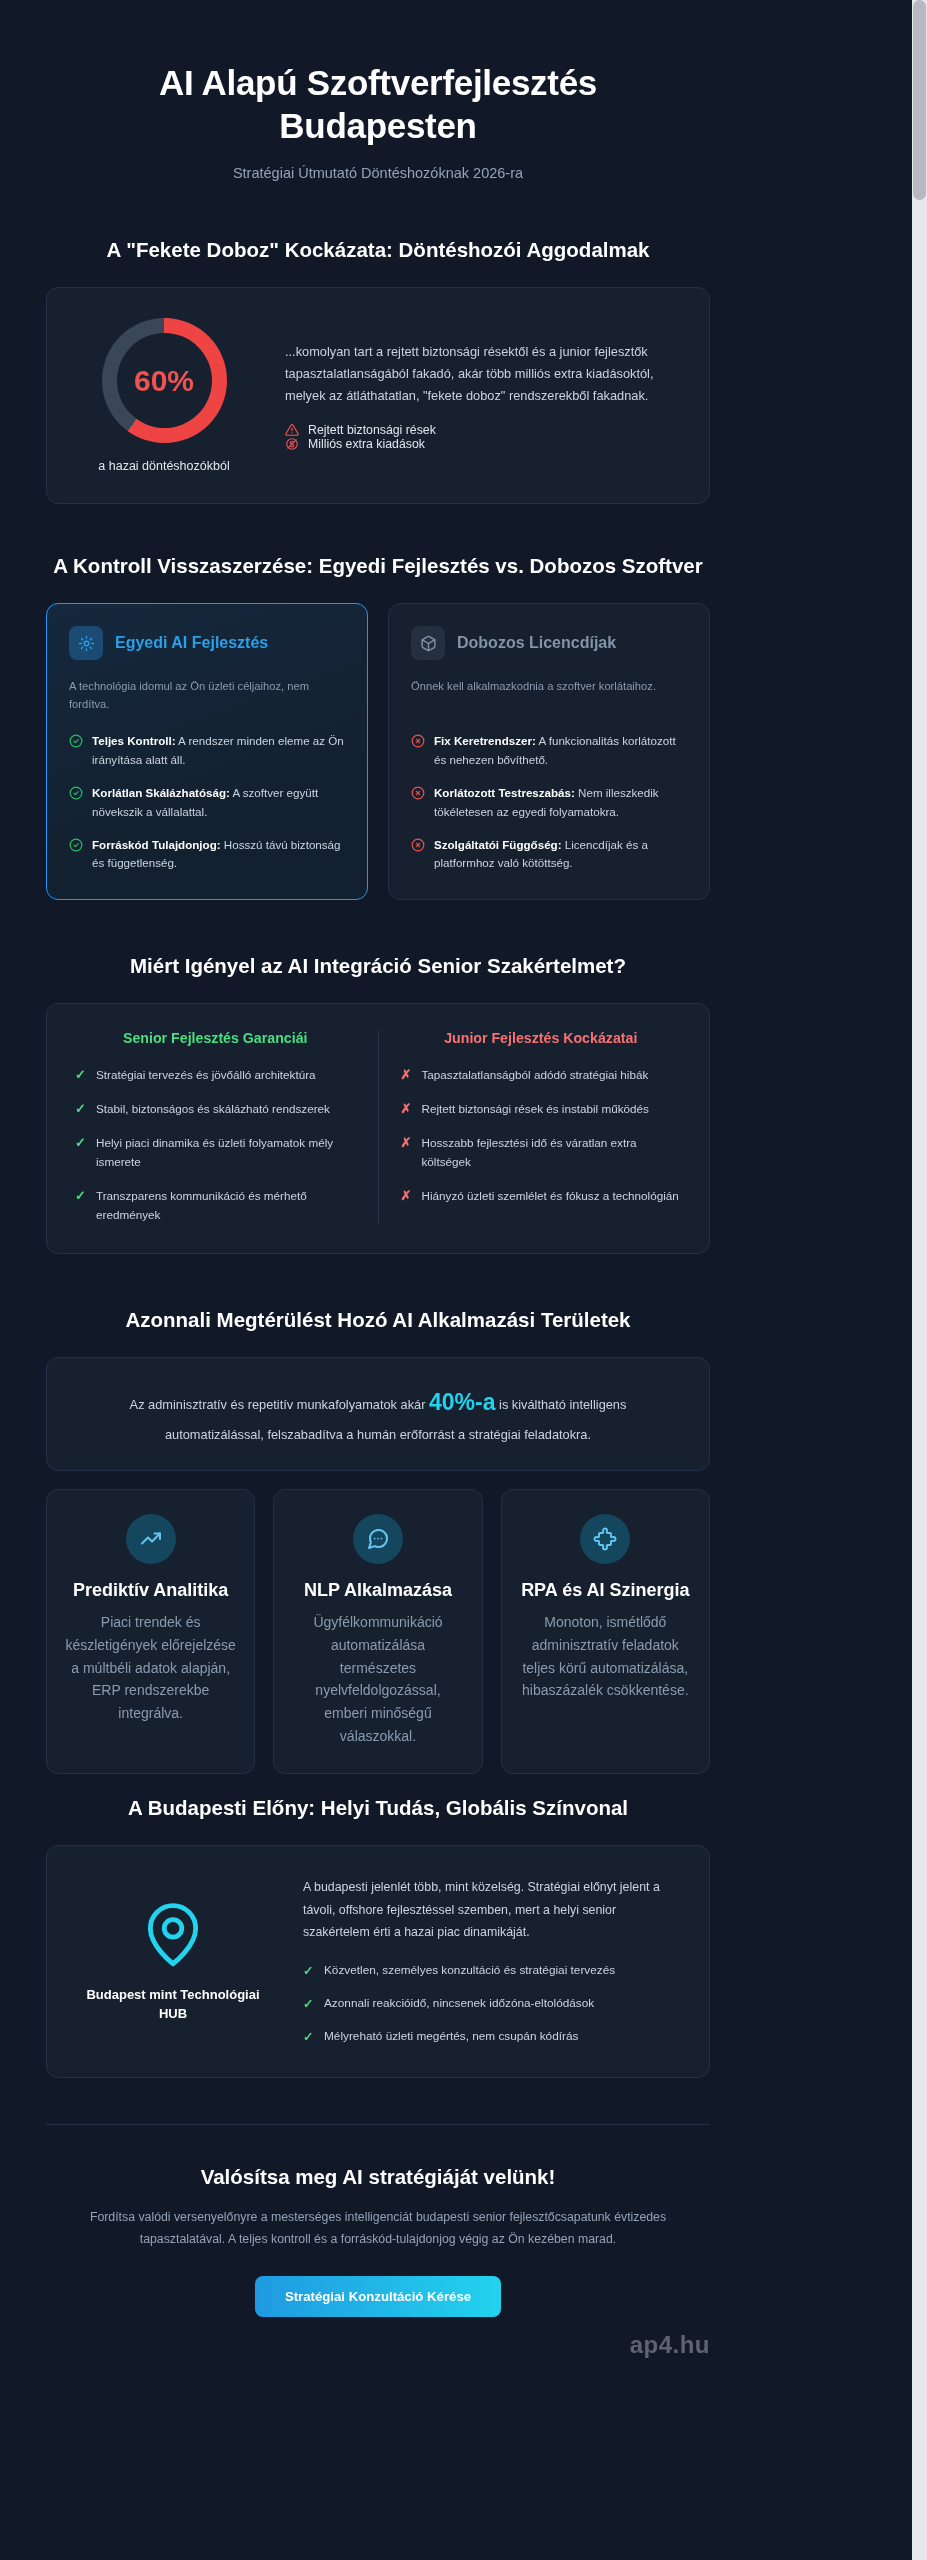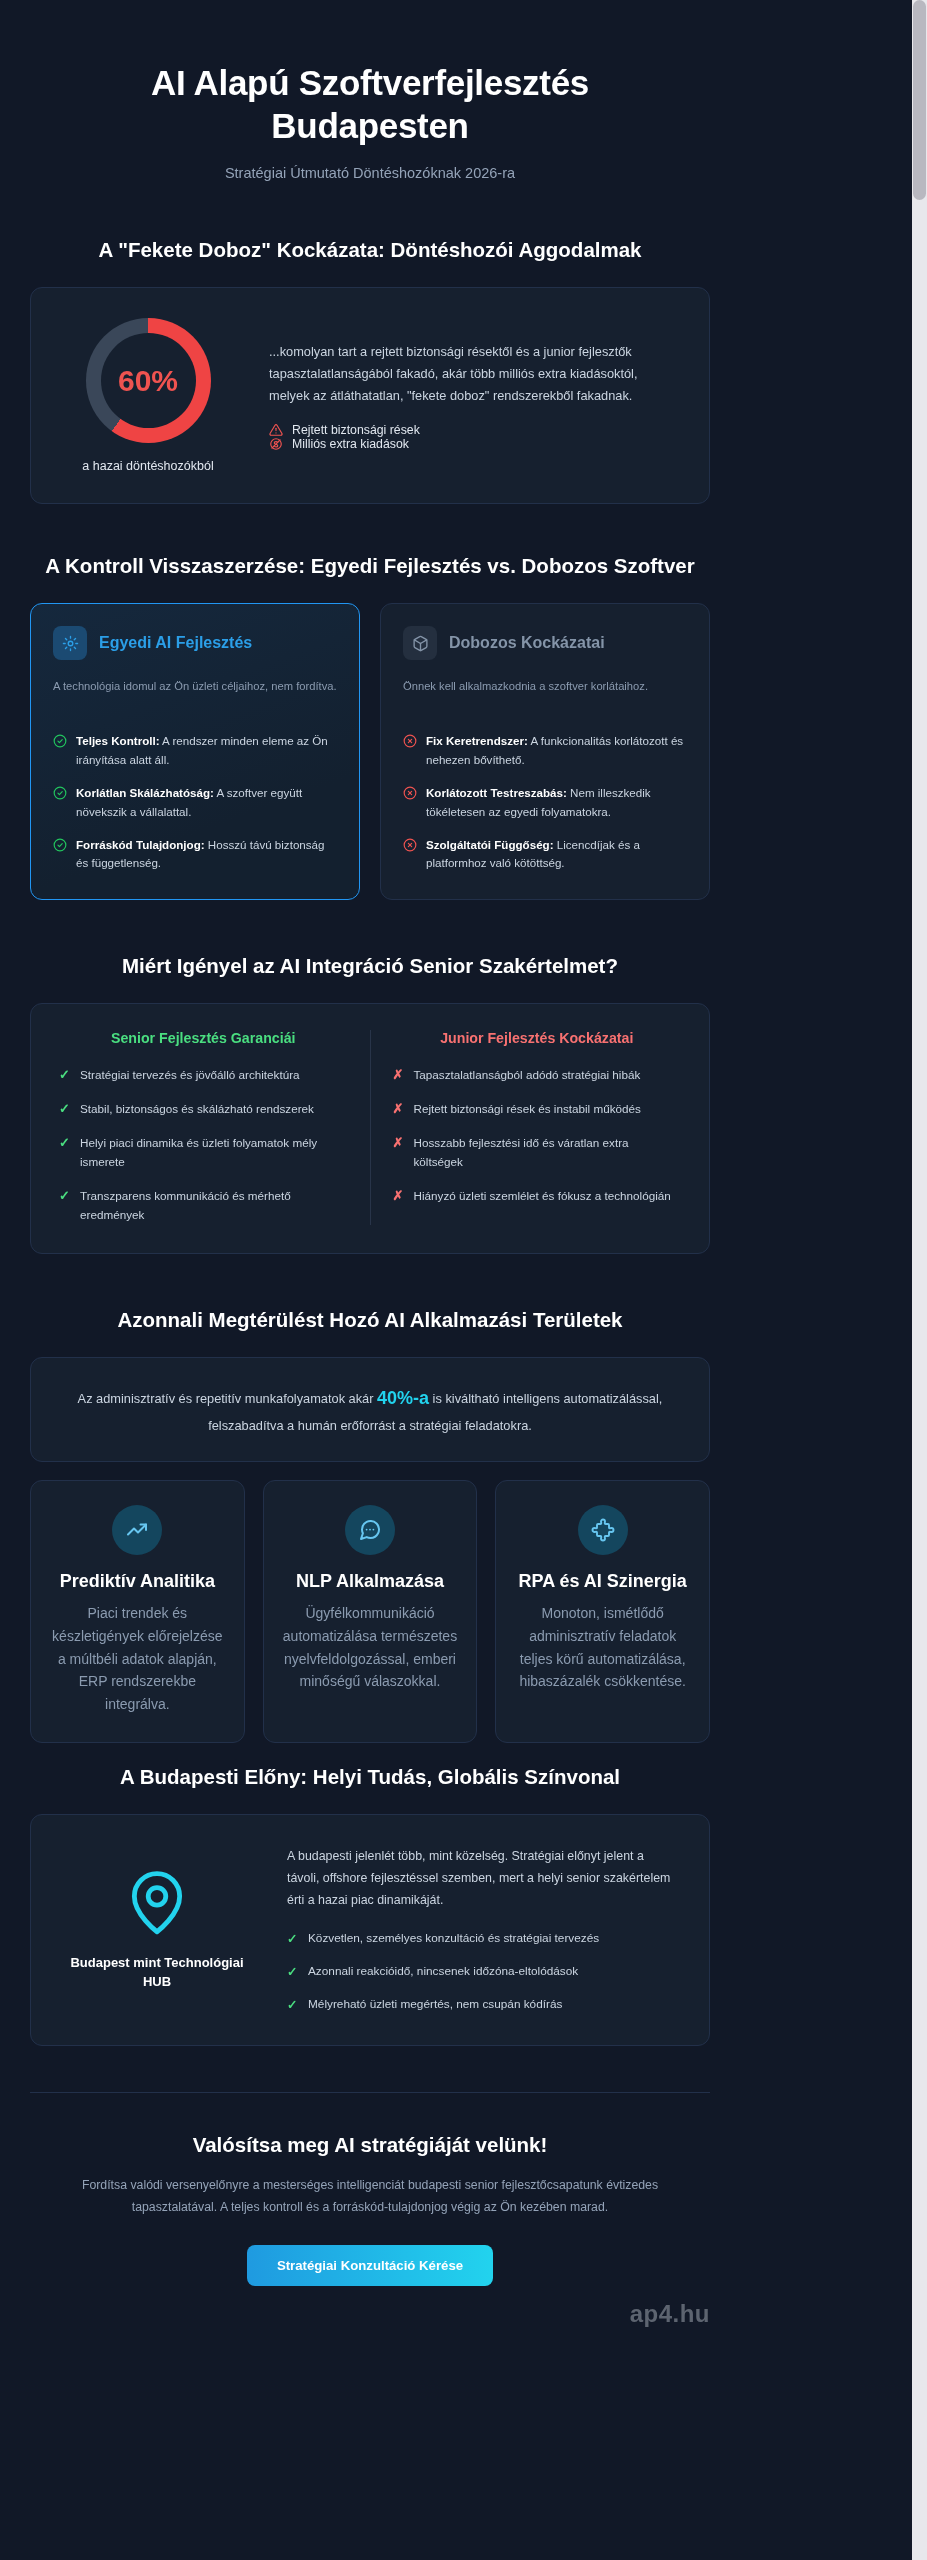--- a/index.html
+++ b/index.html
@@ -13,21 +13,21 @@
 
   body {
     width: 927px;
     min-height: 2560px;
     position: relative;
     overflow-x: hidden;
   }
 
   .page {
     width: 740px;
-    padding: 0 0 0 0;
+    padding: 0 0 0 16px;
     background: #111827;
     position: relative;
   }
 
   .scrollbar {
     position: absolute;
     top: 0; right: 0;
     width: 15px;
     height: 2560px;
     background: #e8e8ec;
@@ -230,21 +230,21 @@
   .roi-card {
     padding: 24px 34px;
     text-align: center;
   }
   .roi-text {
     font-size: 12.8px;
     line-height: 1.8;
     color: #cbd5e1;
   }
   .roi-text .big {
-    font-size: 18px;
+    font-size: 23px;
     font-weight: 700;
     color: #22d3ee;
     vertical-align: -1px;
   }
 
   
   .apps-grid {
     display: grid;
     grid-template-columns: repeat(3, 1fr);
     gap: 18px;
@@ -454,21 +454,21 @@
 
       <div class="card cmp-card boxed">
         <div class="cmp-head">
           <span class="cmp-icon gray">
             <svg viewBox="0 0 24 24" width="17" height="17" fill="none" stroke="#8494a8" stroke-width="1.9" stroke-linecap="round" stroke-linejoin="round">
               <path d="M21 16V8a2 2 0 0 0-1-1.73l-7-4a2 2 0 0 0-2 0l-7 4A2 2 0 0 0 3 8v8a2 2 0 0 0 1 1.73l7 4a2 2 0 0 0 2 0l7-4A2 2 0 0 0 21 16z"></path>
               <polyline points="3.3 7 12 12 20.7 7"></polyline>
                 <line x1="12" y1="22" x2="12" y2="12"></line>
             </svg>
           </span>
-          <span class="cmp-title gray">Dobozos Kockázatai</span>
+          <span class="cmp-title gray">Dobozos Licencdíjak</span>
         </div>
         <p class="cmp-sub">Önnek kell alkalmazkodnia a szoftver korlátaihoz.</p>
         <ul class="cmp-list">
           <li>
             <span class="bullet-ico">
               <svg viewBox="0 0 24 24" width="14" height="14" fill="none" stroke="#ef5350" stroke-width="2" stroke-linecap="round" stroke-linejoin="round">
                 <circle cx="12" cy="12" r="10"></circle>
                   <line x1="14.8" y1="9.2" x2="9.2" y2="14.8"></line>
                   <line x1="9.2" y1="9.2" x2="14.8" y2="14.8"></line>
               </svg>

